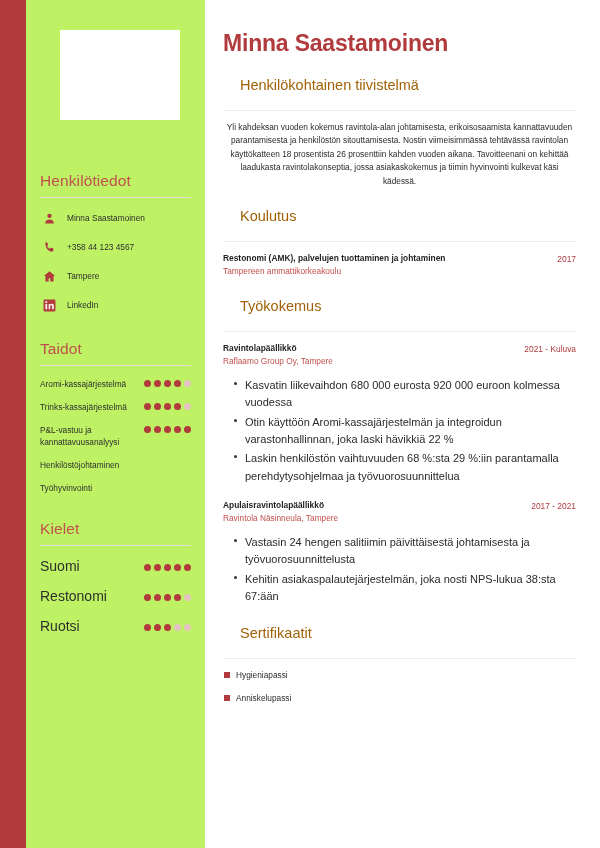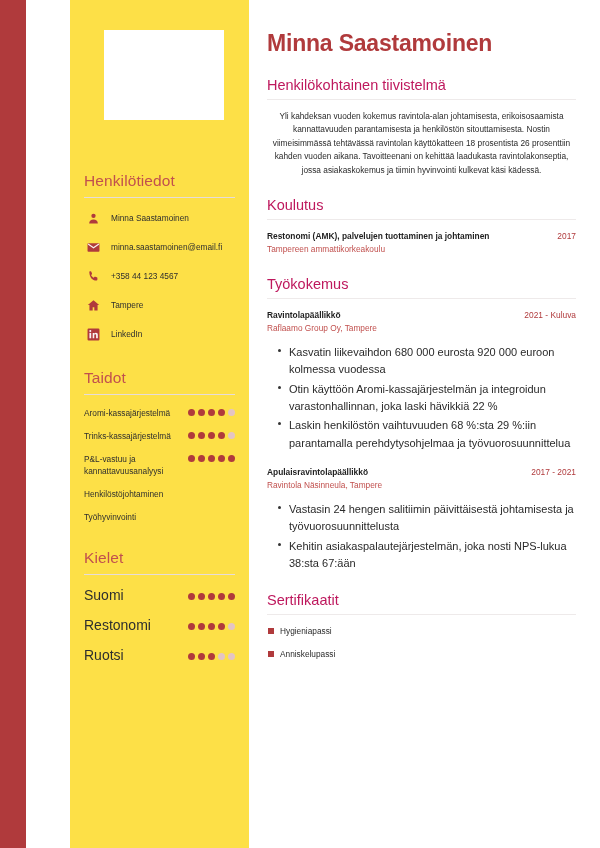--- a/index.html
+++ b/index.html
@@ -25,25 +25,24 @@
   .stripe {
     width: 26px;
     height: 848px;
     background: #b03a3c;
     flex: 0 0 26px;
   }
   
   .sidebar {
     width: 179px;
     flex: 0 0 179px;
-    background: #fde047;
+    background: #bef264;
     box-sizing: border-box;
     padding: 0 14px 0 14px;
     height: 848px;
-    margin-left: 44px;
   }
   .photo-frame {
     width: 120px;
     height: 90px;
     background: #ffffff;
     margin: 30px 0 0 20px;
   }
   .side-heading {
     color: #c1504e;
     font-size: 15.5px;
@@ -127,44 +126,44 @@
     background: #ffffff;
   }
   .name {
     color: #b03a3c;
     font-size: 23px;
     font-weight: bold;
     margin: 0 0 20px 0;
     letter-spacing: -0.2px;
   }
   .main-heading {
-    color: #be185d;
+    color: #a16207;
     font-size: 14.5px;
     font-weight: normal;
-    margin: 0;
+    margin: 17px;
   }
   .main-rule {
     height: 1px;
     background: #eeeaea;
     margin: 6px 0 10px 0;
   }
   .summary {
     font-size: 8.3px;
     color: #2a2a2a;
     line-height: 1.62;
     margin: 0;
     text-align: center;
   }
   .sect-main { margin-top: 20px; }
 
   .entry { margin-bottom: 2px; }
   .entry-top {
     display: flex;
     justify-content: space-between;
-    align-items: center;
+    align-items: flex-end;
     gap: 12px;
   }
   .entry-title {
     font-size: 8.4px;
     font-weight: bold;
     color: #1f1f1f;
     line-height: 1.45;
     max-width: 255px;
   }
   .entry-date {
@@ -243,29 +242,20 @@
       <div class="contact-row">
         <span class="contact-icon">
           <svg width="13" height="13" viewBox="0 0 24 24">
               <circle cx="12" cy="7" r="4" fill="#b03a3c"></circle>
               <path d="M4 21c0-4.4 3.6-7 8-7s8 2.6 8 7z" fill="#b03a3c"></path>
             </svg>
         </span>
         <span class="contact-text">Minna Saastamoinen</span>
       </div>
 
-      <div class="contact-row">
-        <span class="contact-icon">
-          <svg width="13" height="13" viewBox="0 0 24 24">
-              <rect x="1" y="4" width="22" height="16" rx="1.5" fill="#b03a3c"></rect>
-              <path d="M2 5.5l10 7 10-7" stroke="#f8f4f3" stroke-width="2" fill="none"></path>
-            </svg>
-        </span>
-        <span class="contact-text">minna.saastamoinen@email.fi</span>
-      </div>
 
       <div class="contact-row">
         <span class="contact-icon">
           <svg width="13" height="13" viewBox="0 0 24 24">
               <path d="M6.6 2.5c.8 0 1.3.4 1.6 1.2l1 2.7c.3.8.1 1.4-.5 1.9l-1.3 1c1 2.2 2.8 4 5 5l1-1.3c.5-.6 1.1-.8 1.9-.5l2.7 1c.8.3 1.2.8 1.2 1.6v2.6c0 1.1-.8 1.8-1.9 1.7C9.6 18.7 5.3 14.4 4.3 4.4 4.2 3.3 4.9 2.5 6 2.5z" fill="#b03a3c"></path>
             </svg>
         </span>
         <span class="contact-text">+358 44 123 4567</span>
       </div>
 

